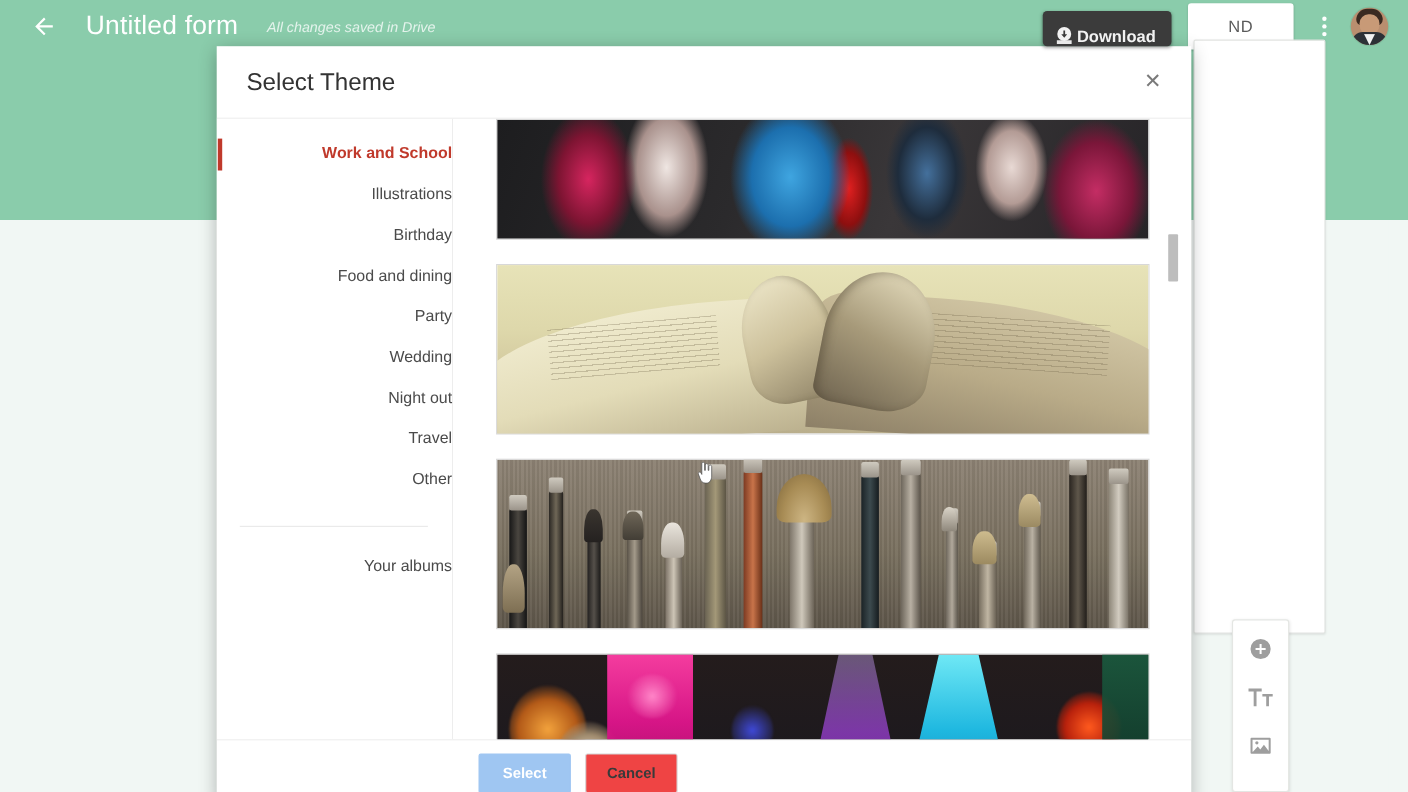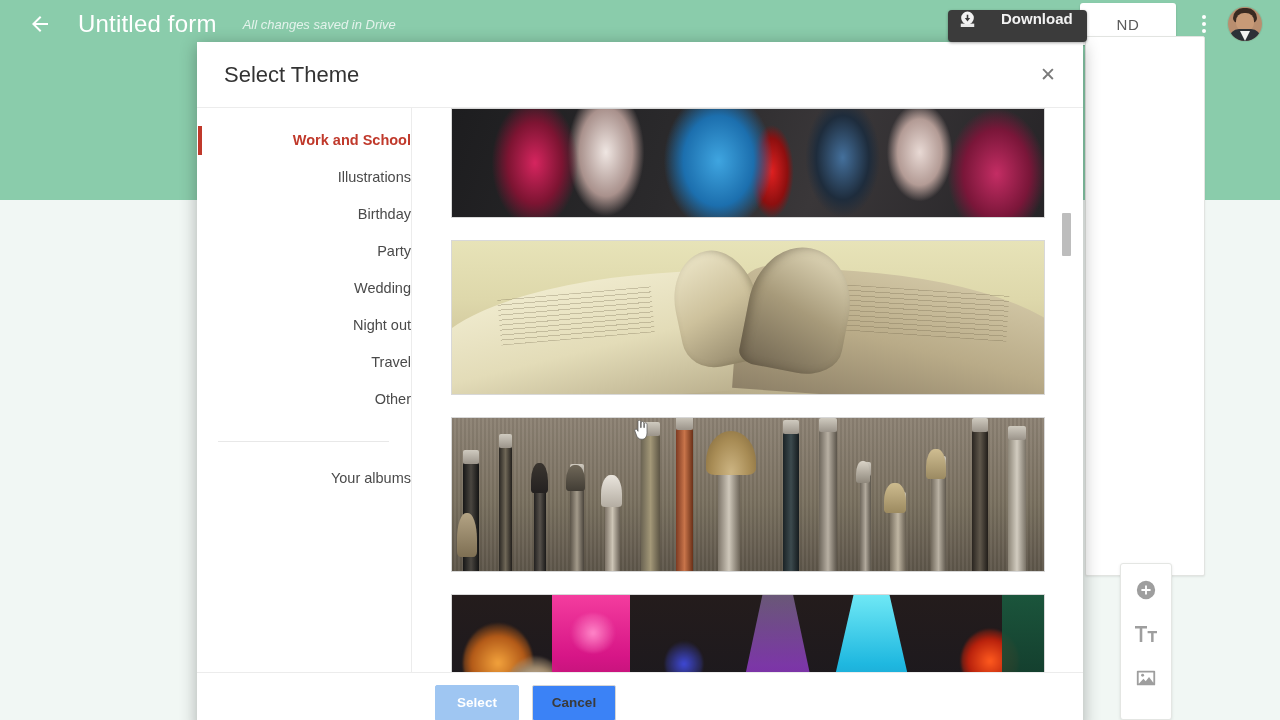--- a/index.html
+++ b/index.html
@@ -64,21 +64,21 @@
   .avatar .av-hair { position: absolute; left: 5px; top: 1px; width: 24px; height: 15px; border-radius: 12px 12px 6px 6px; background: #3a2a21; }
   .avatar .av-face { position: absolute; left: 8px; top: 6px; width: 18px; height: 19px; border-radius: 9px 9px 10px 10px; background: #c89a77; }
   .avatar .av-body { position: absolute; left: 1px; bottom: 0; width: 32px; height: 12px; background: #2d3137; border-radius: 10px 10px 0 0; }
   .avatar .av-shirt { position: absolute; left: 12px; bottom: 0; width: 10px; height: 10px; background: #f2f2f2; clip-path: polygon(50% 100%, 0 0, 100% 0); }
 
   
   .download-pill {
     position: absolute; left: 948px; top: 10px;
     height: 32px; padding: 0 14px 0 10px;
     background: #3b3b3b; border-radius: 4px;
-    display: flex; align-items: flex-start; gap: 24px;
+    display: flex; align-items: flex-end; gap: 2px;
     color: #f2f2f2; font-size: 15px; font-weight: 700;
     box-shadow: 0 1px 3px rgba(0,0,0,.35);
     z-index: 40;
   }
 
   
   .form-card {
     position: absolute; left: 1085px; top: 36px; width: 120px; height: 540px;
     background: #ffffff; border: 1px solid #e2e4e1; border-radius: 2px;
     box-shadow: 0 1px 2px rgba(0,0,0,.08);
@@ -167,21 +167,21 @@
     flex: 0 0 60px; height: 60px;
     border-top: 1px solid #ececec;
     display: flex; align-items: center; padding-left: 238px; gap: 13px;
   }
   .btn {
     height: 36px; min-width: 84px; padding: 0 18px;
     display: flex; align-items: center; justify-content: center;
     font-size: 13.5px; font-weight: 700; border-radius: 2px;
   }
   .btn-primary { background: #9fc6f2; color: #ffffff; border: 1px solid #9fc6f2; }
-  .btn-secondary { background: #3b82f6; color: #3a3a3a; border: 1px solid #d6d6d6; }
+  .btn-secondary { background: #ef4444; color: #3a3a3a; border: 1px solid #d6d6d6; }
 
   
   .art { position: absolute; inset: 0; }
 
   
   .art-paint {
     background:
       radial-gradient(ellipse 60px 90px at 14% 50%, #d6255f 0%, #7d1432 45%, rgba(40,10,20,0) 72%),
       radial-gradient(ellipse 48px 80px at 26% 40%, #efe6e2 0%, #a9918c 55%, rgba(60,50,50,0) 80%),
       radial-gradient(ellipse 70px 90px at 45% 48%, #3fa5e0 0%, #1c6fae 50%, rgba(10,40,70,0) 78%),
@@ -329,20 +329,21 @@
       <div class="dlg-title">Select Theme</div>
       <div class="dlg-x">✕</div>
     </div>
 
     <div class="dlg-body">
 
       <div class="dlg-side">
         <div class="side-item active">Work and School</div>
         <div class="side-item">Illustrations</div>
         <div class="side-item">Birthday</div>
+        <div class="side-item">Food and dining</div>
         <div class="side-item">Party</div>
         <div class="side-item">Wedding</div>
         <div class="side-item">Night out</div>
         <div class="side-item">Travel</div>
         <div class="side-item">Other</div>
         <div class="side-sep"></div>
         <div class="side-item">Your albums</div>
       </div>
 
       <div class="dlg-content">

